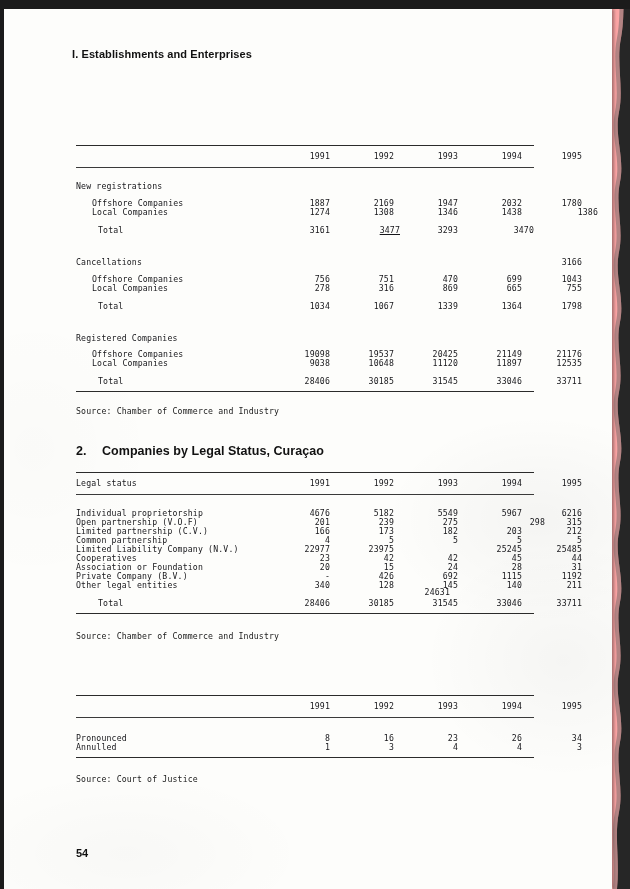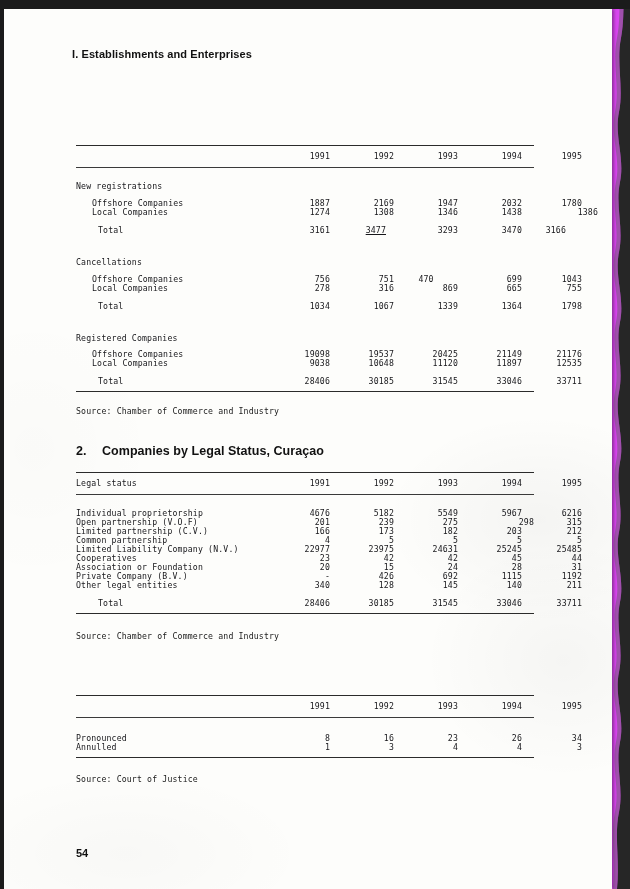--- a/index.html
+++ b/index.html
@@ -13,21 +13,21 @@
     height: 889px;
     overflow: hidden;
     font-family: "Liberation Sans", sans-serif;
   }
 
   
   #scan {
     position: relative;
     width: 630px;
     height: 889px;
-    background: #d946ef;
+    background: #fca5a5;
     overflow: hidden;
   }
   
   #paper {
     position: absolute;
     left: 4px;
     top: 9px;
     width: 608px;
     height: 880px;
     background: #fdfdfb;
@@ -208,34 +208,34 @@
           <span class="lbl ind">Local Companies</span>
           <span class="cell" style="left:190px; width:64px;">1274</span>
           <span class="cell" style="left:254px; width:64px;">1308</span>
           <span class="cell" style="left:318px; width:64px;">1346</span>
           <span class="cell" style="left:382px; width:64px;">1438</span>
           <span class="cell" style="left:444px; width:62px;padding-left:16px;">1386</span>
         </div>
         <div class="row" style="top:80px;">
           <span class="lbl ind2">Total</span>
           <span class="cell" style="left:190px; width:64px;">3161</span>
-          <span class="cell" style="left:246px; width:64px;text-decoration:underline;">3477</span>
+          <span class="cell" style="left:260px; width:64px;text-decoration:underline;">3477</span>
           <span class="cell" style="left:318px; width:64px;">3293</span>
-          <span class="cell" style="left:382px; width:64px;">3470</span>
-          <span class="cell" style="left:428px; width:62px;">3166</span>
+          <span class="cell" style="left:382px; width:76px;">3470</span>
+          <span class="cell" style="left:444px; width:62px;margin-top:32px;">3166</span>
         </div>
 
         <div class="row" style="top:112px;">
           <span class="lbl">Cancellations</span>
         </div>
         <div class="row" style="top:129px;">
           <span class="lbl ind">Offshore Companies</span>
           <span class="cell" style="left:190px; width:64px;">756</span>
           <span class="cell" style="left:254px; width:64px;">751</span>
-          <span class="cell" style="left:318px; width:64px;text-align:center;">470</span>
+          <span class="cell" style="left:318px; width:64px;">470</span>
           <span class="cell" style="left:382px; width:64px;">699</span>
           <span class="cell" style="left:444px; width:62px;">1043</span>
         </div>
         <div class="row" style="top:138px;">
           <span class="lbl ind">Local Companies</span>
           <span class="cell" style="left:190px; width:64px;">278</span>
           <span class="cell" style="left:254px; width:64px;">316</span>
           <span class="cell" style="left:318px; width:64px;">869</span>
           <span class="cell" style="left:382px; width:64px;">665</span>
           <span class="cell" style="left:444px; width:62px;">755</span>
@@ -306,21 +306,21 @@
           <span class="cell" style="left:254px; width:64px;">5182</span>
           <span class="cell" style="left:318px; width:64px;">5549</span>
           <span class="cell" style="left:382px; width:64px;">5967</span>
           <span class="cell" style="left:444px; width:62px;">6216</span>
         </div>
         <div class="row" style="top:45px;">
           <span class="lbl">Open partnership (V.O.F)</span>
           <span class="cell" style="left:190px; width:64px;">201</span>
           <span class="cell" style="left:254px; width:64px;">239</span>
           <span class="cell" style="left:318px; width:64px;">275</span>
-          <span class="cell" style="left:382px; width:64px;padding-left:12px;">298</span>
+          <span class="cell" style="left:393px; width:64px;padding-left:12px;">298</span>
           <span class="cell" style="left:444px; width:62px;">315</span>
         </div>
         <div class="row" style="top:54px;">
           <span class="lbl">Limited partnership (C.V.)</span>
           <span class="cell" style="left:190px; width:64px;">166</span>
           <span class="cell" style="left:254px; width:64px;">173</span>
           <span class="cell" style="left:318px; width:64px;">182</span>
           <span class="cell" style="left:382px; width:64px;">203</span>
           <span class="cell" style="left:444px; width:62px;">212</span>
         </div>
@@ -329,21 +329,21 @@
           <span class="cell" style="left:190px; width:64px;">4</span>
           <span class="cell" style="left:254px; width:64px;">5</span>
           <span class="cell" style="left:318px; width:64px;">5</span>
           <span class="cell" style="left:382px; width:64px;">5</span>
           <span class="cell" style="left:444px; width:62px;">5</span>
         </div>
         <div class="row" style="top:72px;">
           <span class="lbl">Limited Liability Company (N.V.)</span>
           <span class="cell" style="left:190px; width:64px;">22977</span>
           <span class="cell" style="left:254px; width:64px;">23975</span>
-          <span class="cell" style="left:318px; width:64px;">24631</span>
+          <span class="cell" style="left:310px; width:64px;margin-top:43px;">24631</span>
           <span class="cell" style="left:382px; width:64px;">25245</span>
           <span class="cell" style="left:444px; width:62px;">25485</span>
         </div>
         <div class="row" style="top:81px;">
           <span class="lbl">Cooperatives</span>
           <span class="cell" style="left:190px; width:64px;">23</span>
           <span class="cell" style="left:254px; width:64px;">42</span>
           <span class="cell" style="left:318px; width:64px;">42</span>
           <span class="cell" style="left:382px; width:64px;">45</span>
           <span class="cell" style="left:444px; width:62px;">44</span>

